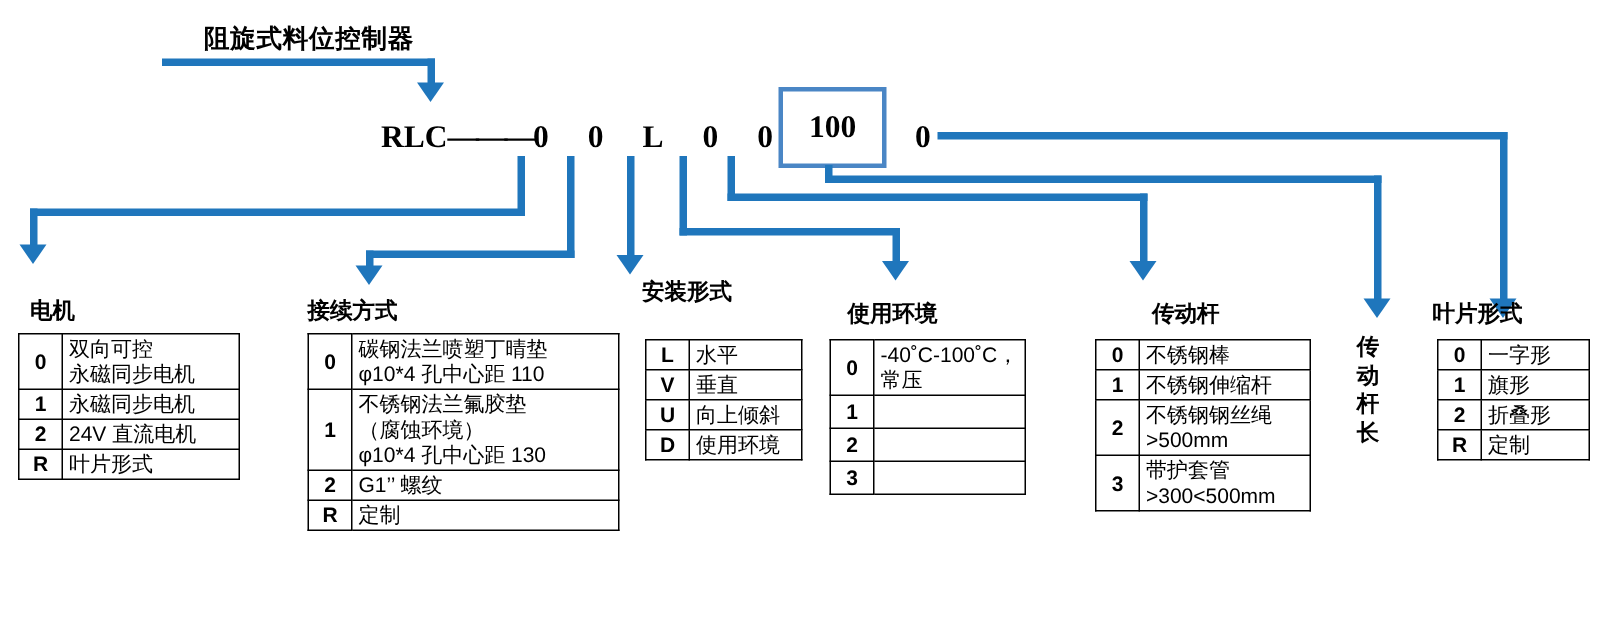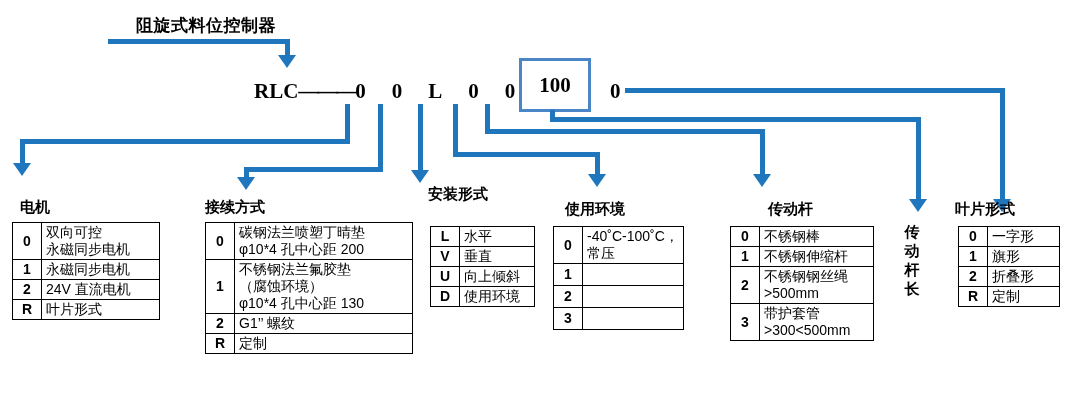--- a/index.html
+++ b/index.html
@@ -162,21 +162,21 @@
         <td class="v">叶片形式</td>
       </tr>
 </tbody>
   </table>
 
 <table class="spec" style="left:205px;top:222px;width:208px;">
   <tbody>
       <tr>
         <td class="k">0</td>
         <td class="v">碳钢法兰喷塑丁晴垫
-φ10*4 孔中心距 200</td>
+φ10*4 孔中心距 110</td>
       </tr>
   <tr>
         <td class="k">1</td>
         <td class="v">不锈钢法兰氟胶垫
 （腐蚀环境）
 φ10*4 孔中心距 130</td>
       </tr>
   <tr>
         <td class="k">2</td>
         <td class="v">G1’’ 螺纹</td>

